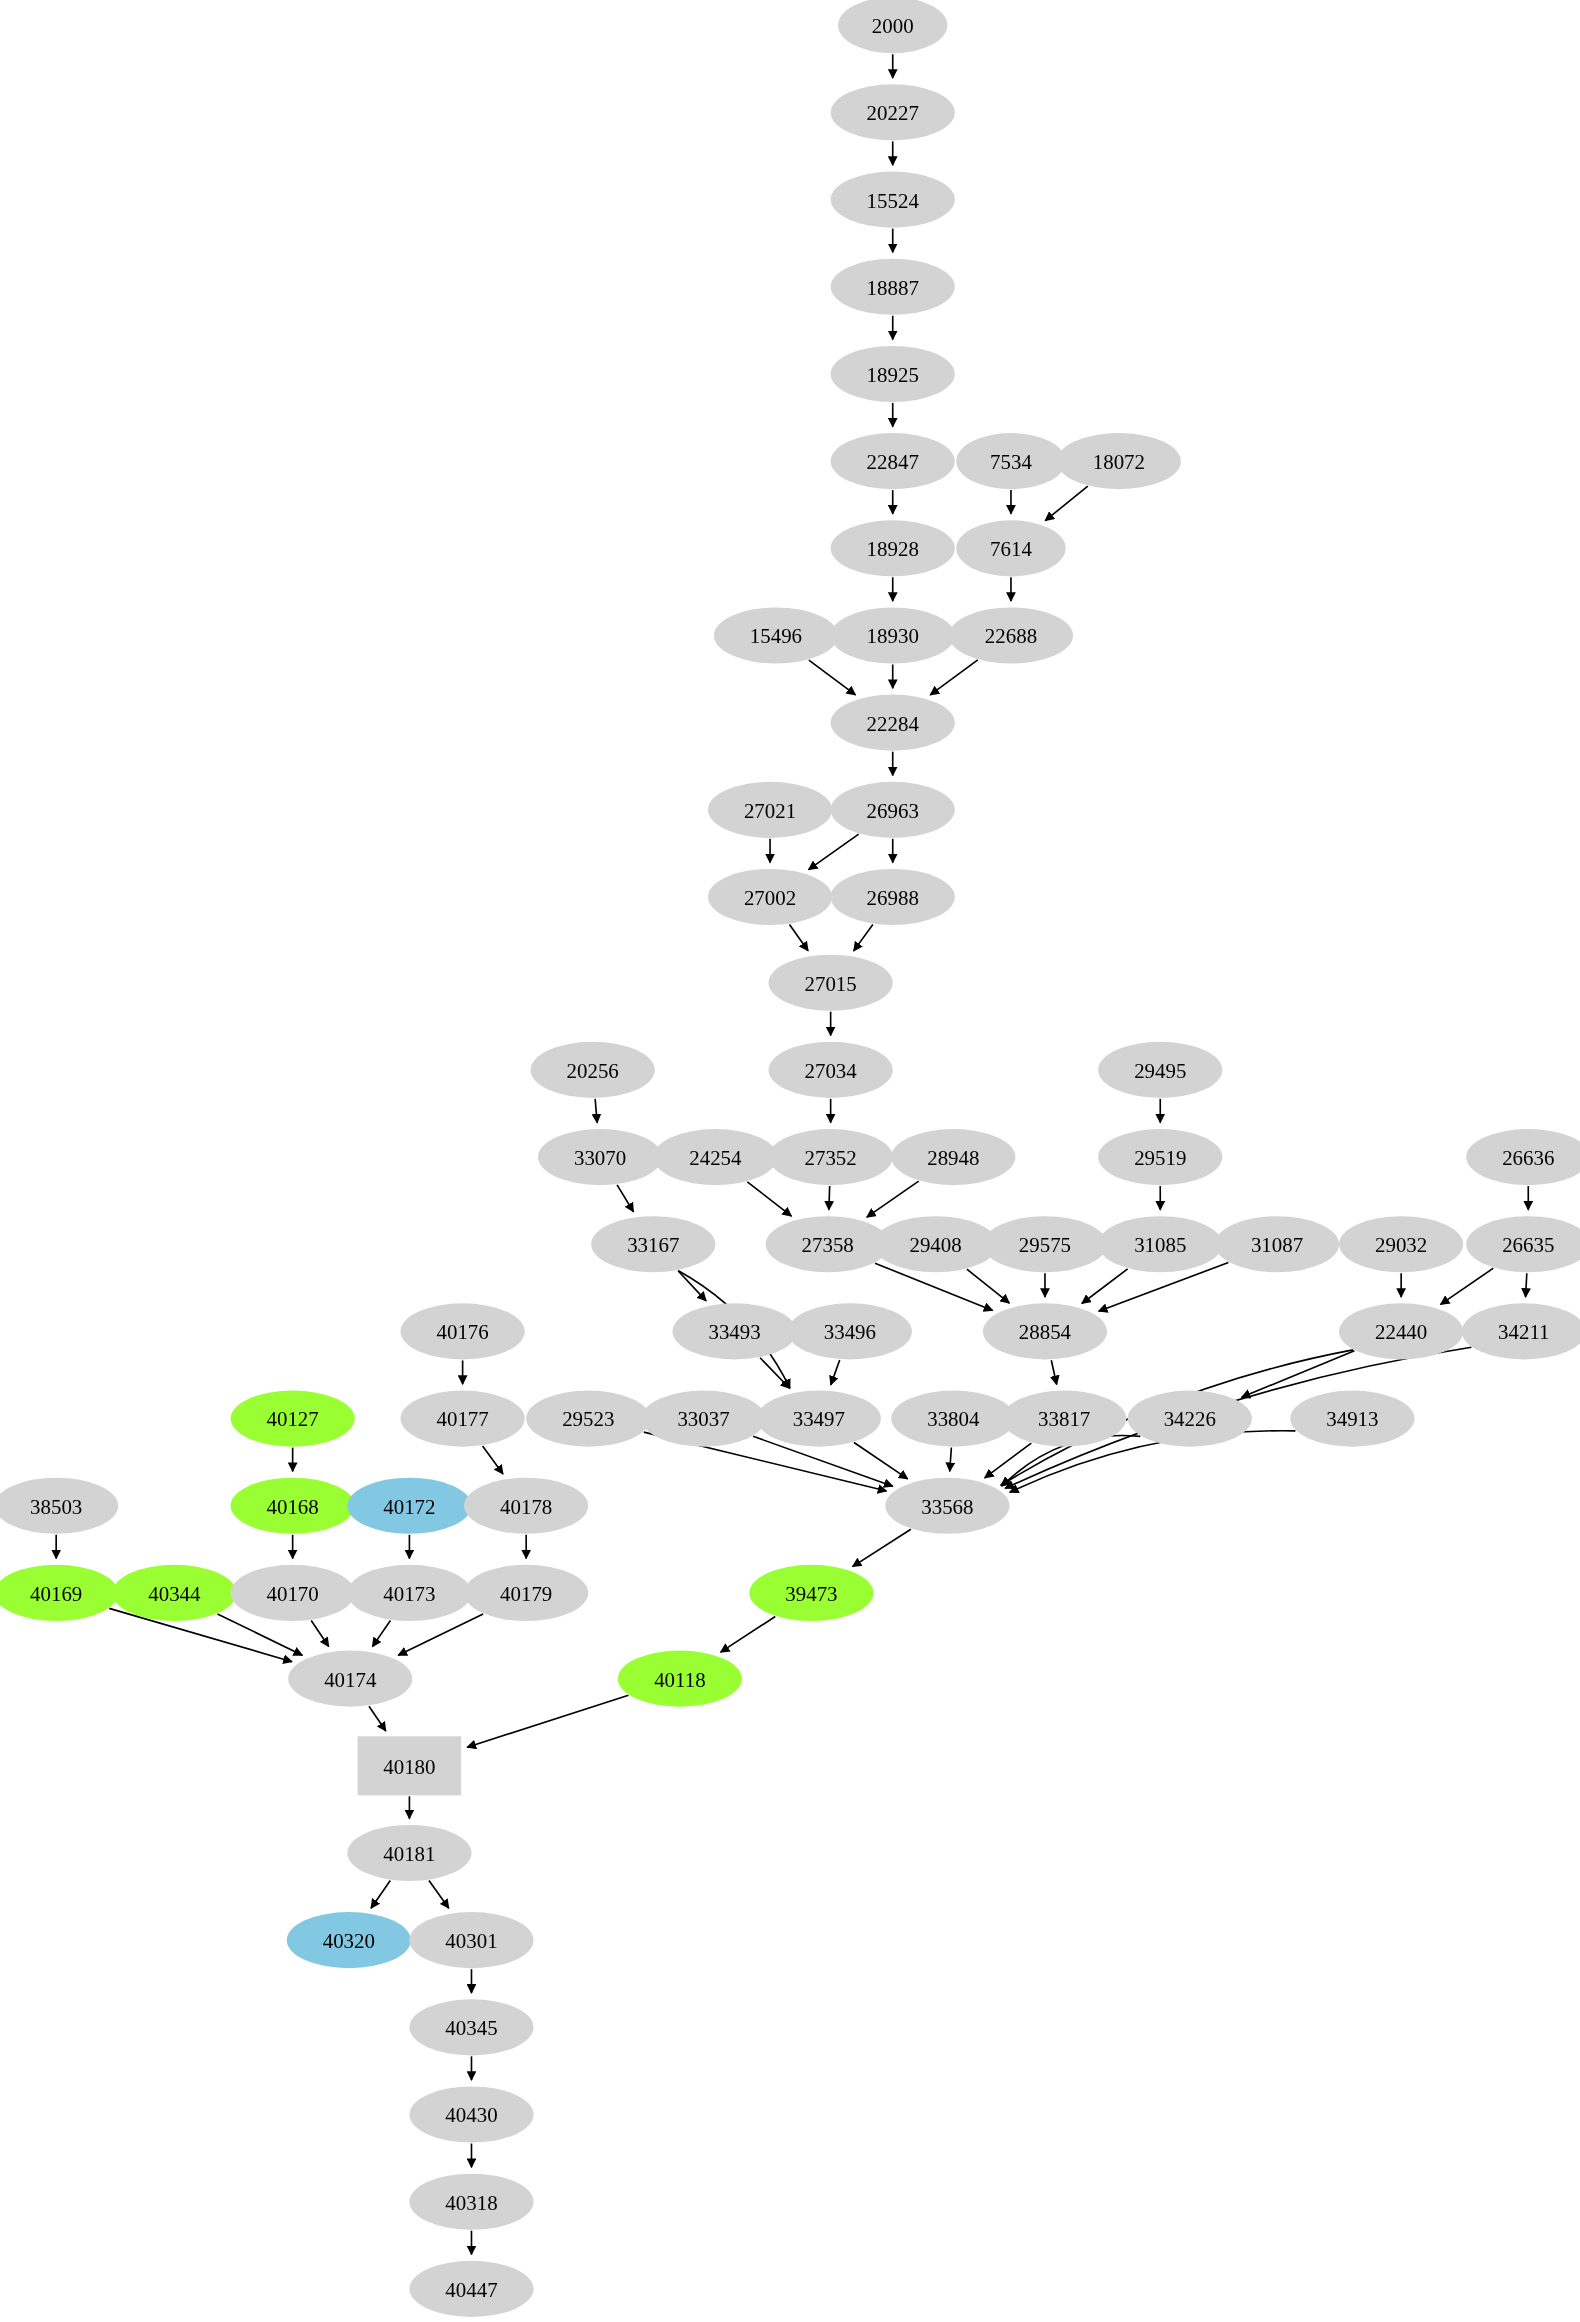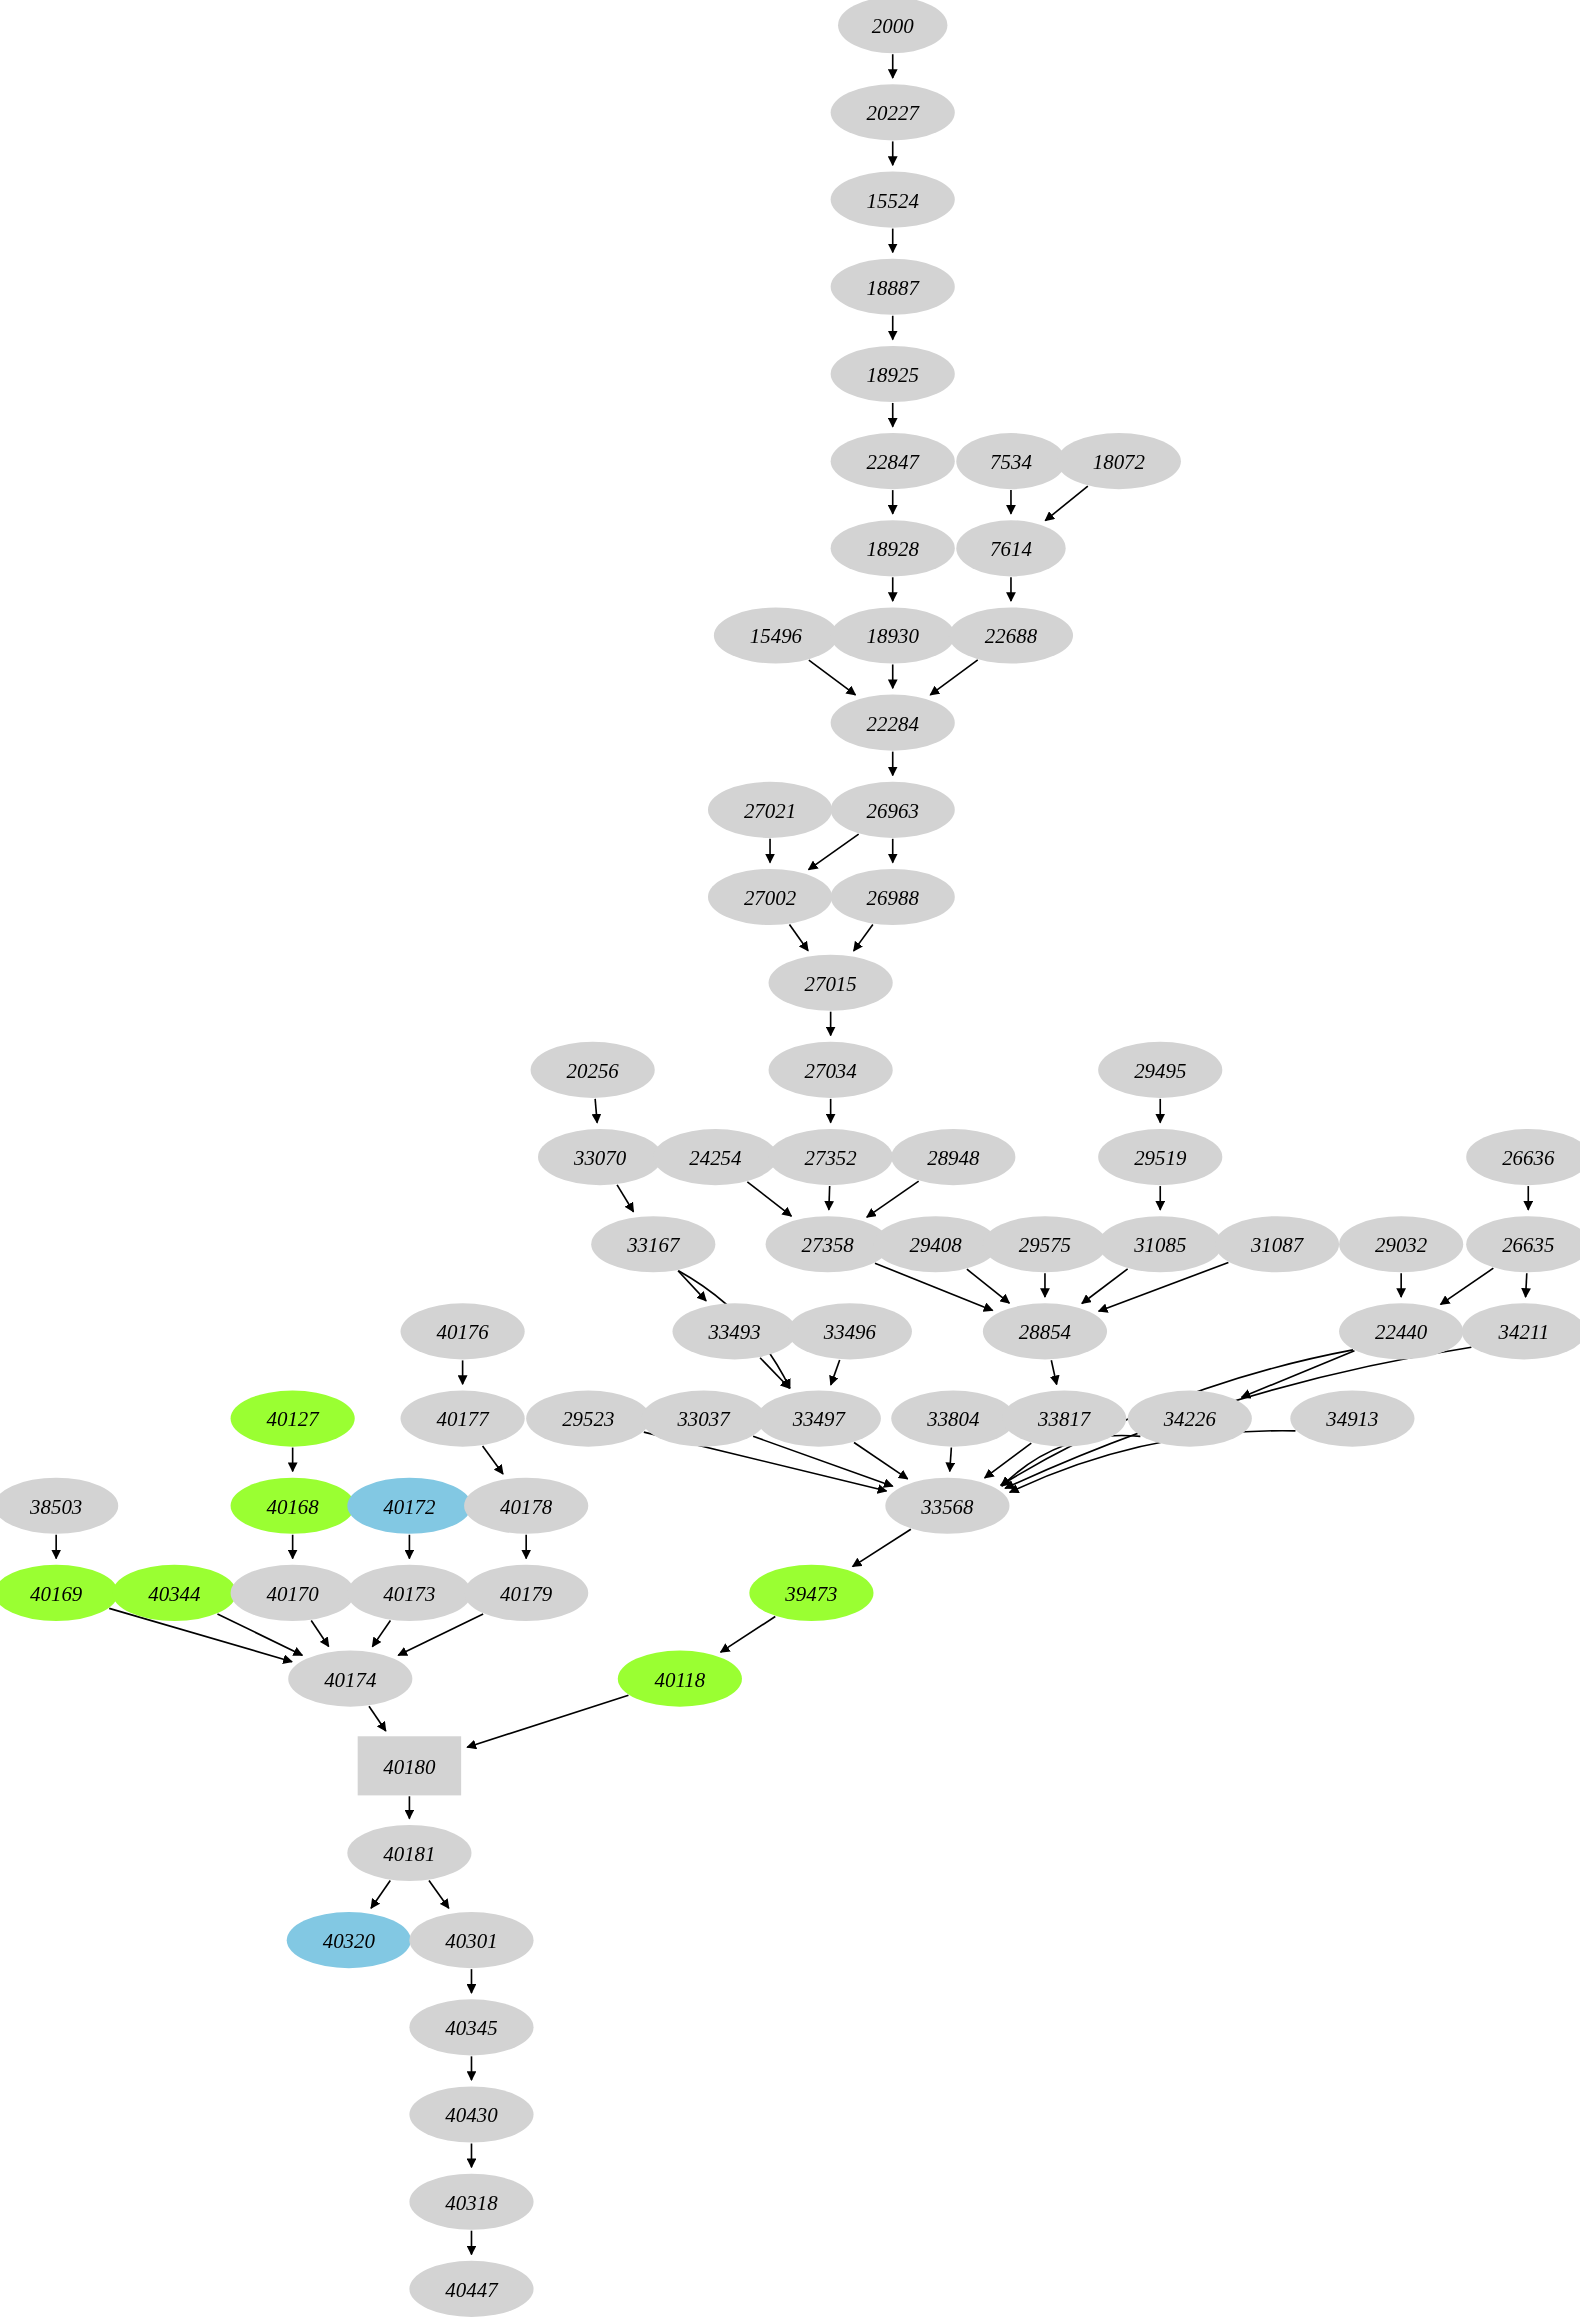--- a/index.html
+++ b/index.html
@@ -1,17 +1,17 @@
 <!DOCTYPE html>
 <html style="font-size:14.5px"><head>
 <meta charset="utf-8">
 <style>
   html,body{margin:0;padding:0;background:#ffffff;}
   #stage{position:relative;width:1580px;height:2323px;background:#ffffff;
-         font-family:"Liberation Serif", serif;font-style:italic;}
+         font-family:"Liberation Serif", serif;}
   svg{display:block;}
   text.node-label{font-family:"Liberation Serif", serif;font-size:23px;fill:#000000;
         text-anchor:middle;dominant-baseline:central;}
 </style>
 </head>
 <body>
 
 <div id="stage">
   <svg id="graph-svg" width="1580" height="2323" viewBox="0 0 1738 2555">
     <defs>

